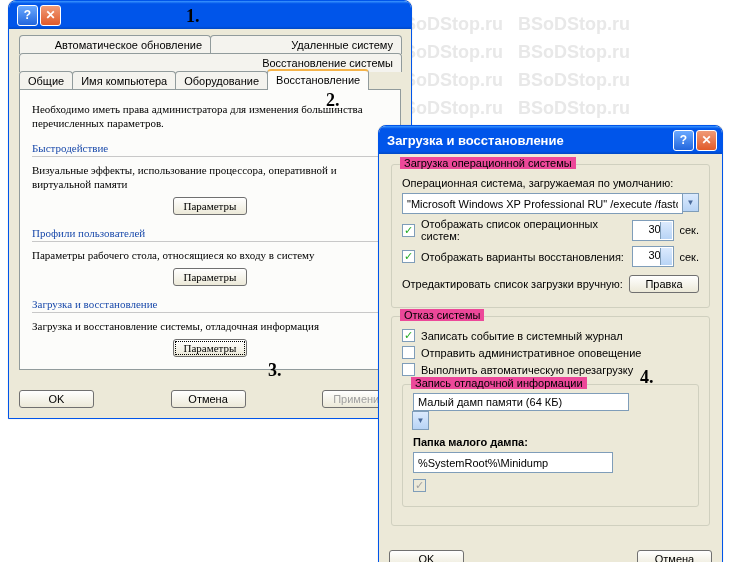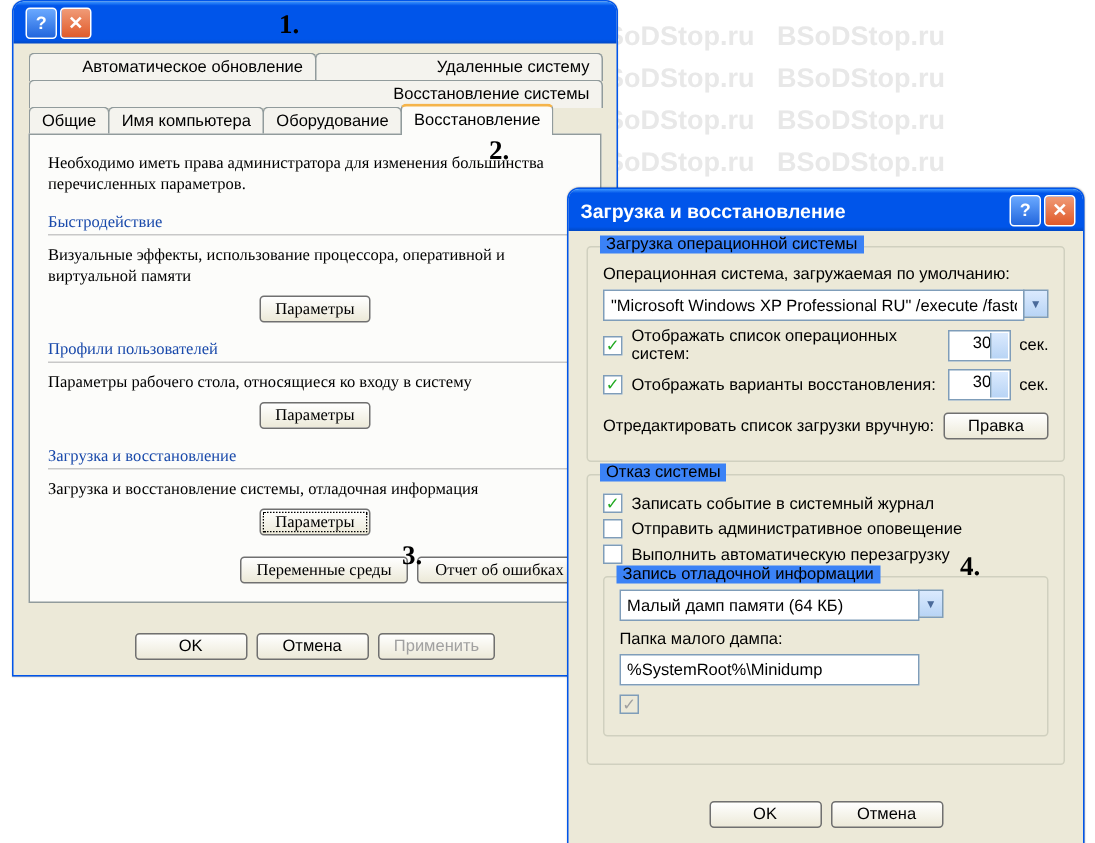--- a/index.html
+++ b/index.html
@@ -113,36 +113,36 @@
     border-radius: 3px;
     padding: 2px 10px;
     font-size: 11px;
     font-family: inherit;
     min-width: 70px;
     cursor: default;
   }
   .btn-row { display: flex; justify-content: center; gap: 6px; }
   .dlg-buttons {
     display: flex;
-    justify-content: center;
+    justify-content: space-between;
     gap: 6px;
     padding: 10px;
   }
   .fieldset {
     border: 1px solid #d0d0bf;
     border-radius: 3px;
     padding: 8px 10px 10px;
     margin-bottom: 8px;
     position: relative;
   }
   .fieldset > .legend {
     position: absolute;
     top: -8px;
     left: 8px;
-    background: #3b82f6;
+    background: #ec4899;
     padding: 0 4px;
     color: #000;
     font-size: 11px;
   }
   .formrow {
     display: flex;
     align-items: center;
     gap: 6px;
     margin: 4px 0;
   }
@@ -258,24 +258,20 @@
 
       <div class="group">
         <div class="group-title">Загрузка и восстановление</div>
         <div class="group-line"></div>
         <div class="group-desc">Загрузка и восстановление системы, отладочная информация</div>
         <div class="btn-row">
             <button class="btn dotted-focus">Параметры</button>
           </div>
       </div>
 
-      <div class="btn-row" style="margin-top:14px; justify-content:flex-end;">
-        <button class="btn" style="min-width:110px">Переменные среды</button>
-        <button class="btn" style="min-width:110px">Отчет об ошибках</button>
-      </div>
     </div>
   </div>
   <div class="dlg-buttons">
     <button class="btn" style="min-width:75px">OK</button>
     <button class="btn" style="min-width:75px">Отмена</button>
     <button class="btn disabled-text" style="min-width:75px">Применить</button>
   </div>
 </div>
 
 <div class="window" style="left:378px; top:125px; width:345px;">
@@ -323,25 +319,25 @@
         <span class="checkbox"></span>
         <span>Отправить административное оповещение</span>
       </div>
       <div class="formrow">
         <span class="checkbox"></span>
         <span>Выполнить автоматическую перезагрузку</span>
       </div>
 
       <div class="fieldset" style="margin-top:8px;">
         <div class="legend">Запись отладочной информации</div>
-        <div class="selectwrap" style="width:216px;">
+        <div class="selectwrap" style="width:216px;flex-direction:column;">
           <input class="textinput" readonly="" value="Малый дамп памяти (64 КБ)" style="">
           <div class="dropdown-arrow">▼</div>
         </div>
-        <div class="formrow" style="margin-top:6px;">Папка малого дампа:</div>
+        <div class="formrow" style="margin-top:6px;font-weight:bold;">Папка малого дампа:</div>
         <input class="textinput" style="width: 200px;" value="%SystemRoot%\Minidump">
         <div class="formrow" style="margin-top:6px;">
           <span class="checkbox disabled">✓</span>
         </div>
       </div>
     </div>
   </div>
   <div class="dlg-buttons">
     <button class="btn" style="min-width:75px">OK</button>
     <button class="btn" style="min-width:75px">Отмена</button>

